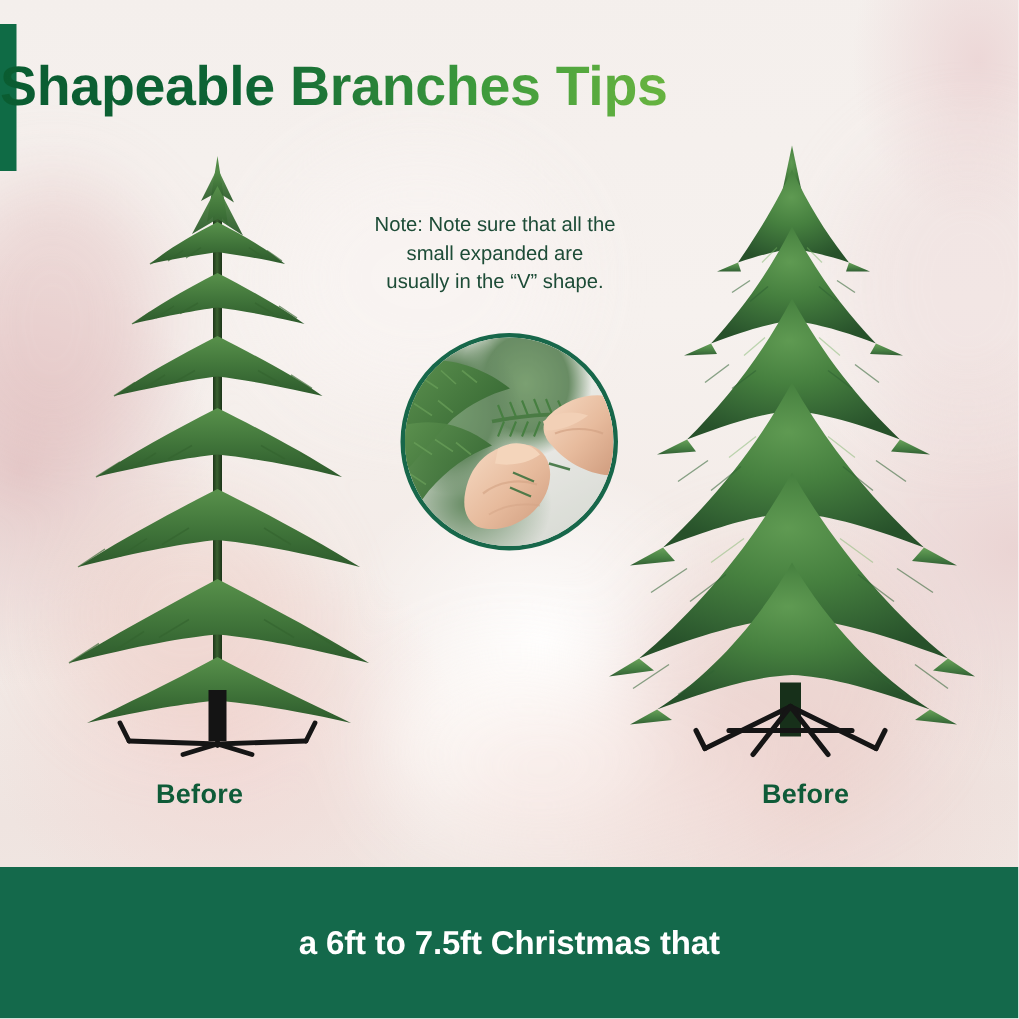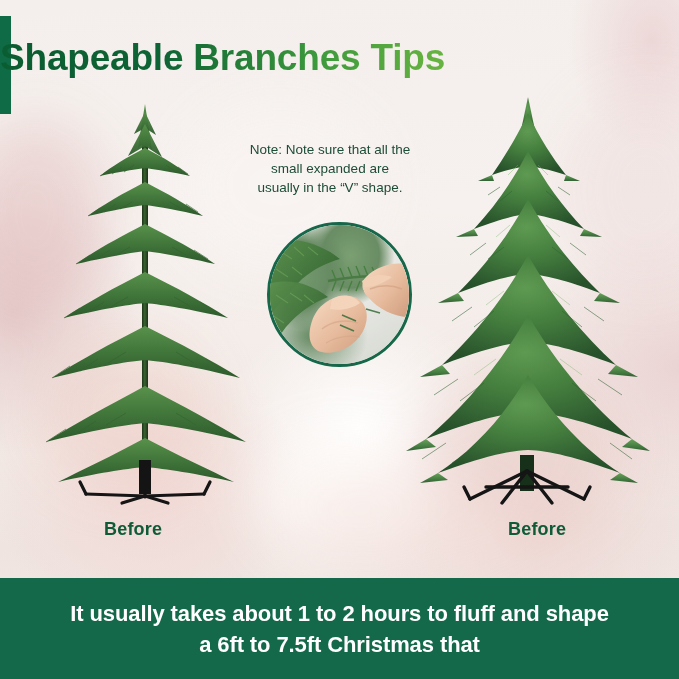--- a/index.html
+++ b/index.html
@@ -364,18 +364,17 @@
         <path d="M72 90 L86 96 M70 100 L84 106 M96 84 L110 88"></path>
       </g>
     </svg>
   </div>
 
   <div class="caption cap-before">Before</div>
   <div class="caption cap-after">Before</div>
 
   <div class="banner">
     <div class="banner-text">
-      <span class="banner-line">It usually takes about 1 to 2 hours to fluff and shape</span>
       <span class="banner-line">a 6ft to 7.5ft Christmas that</span>
     </div>
   </div>
 
 </div>
 
 </body></html>

